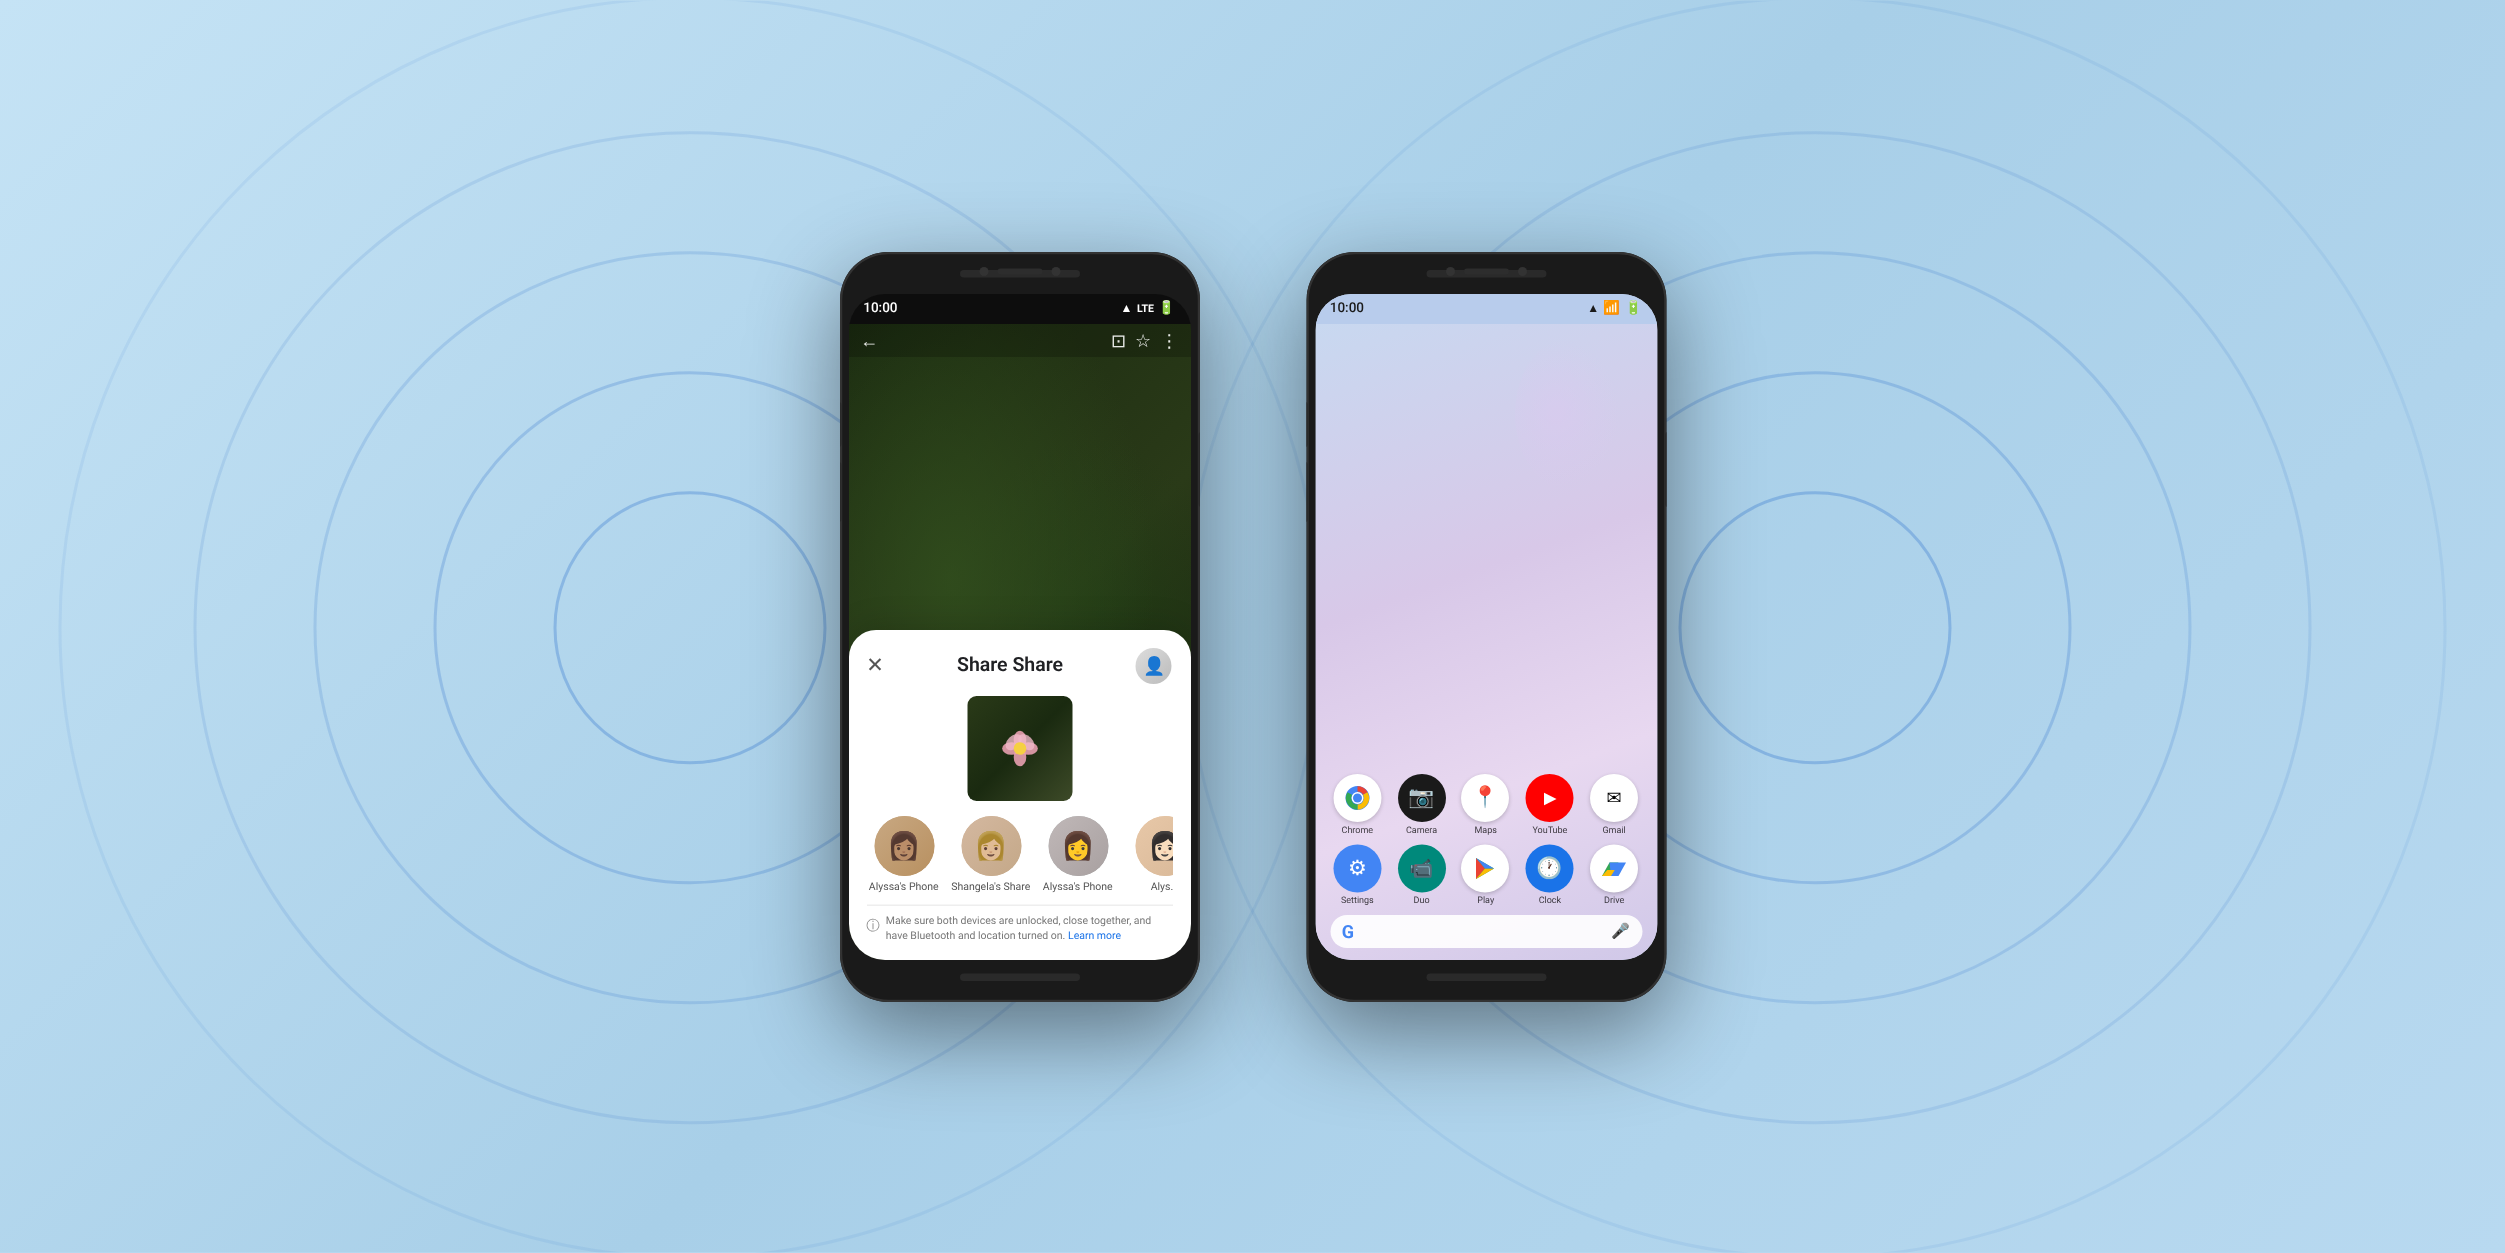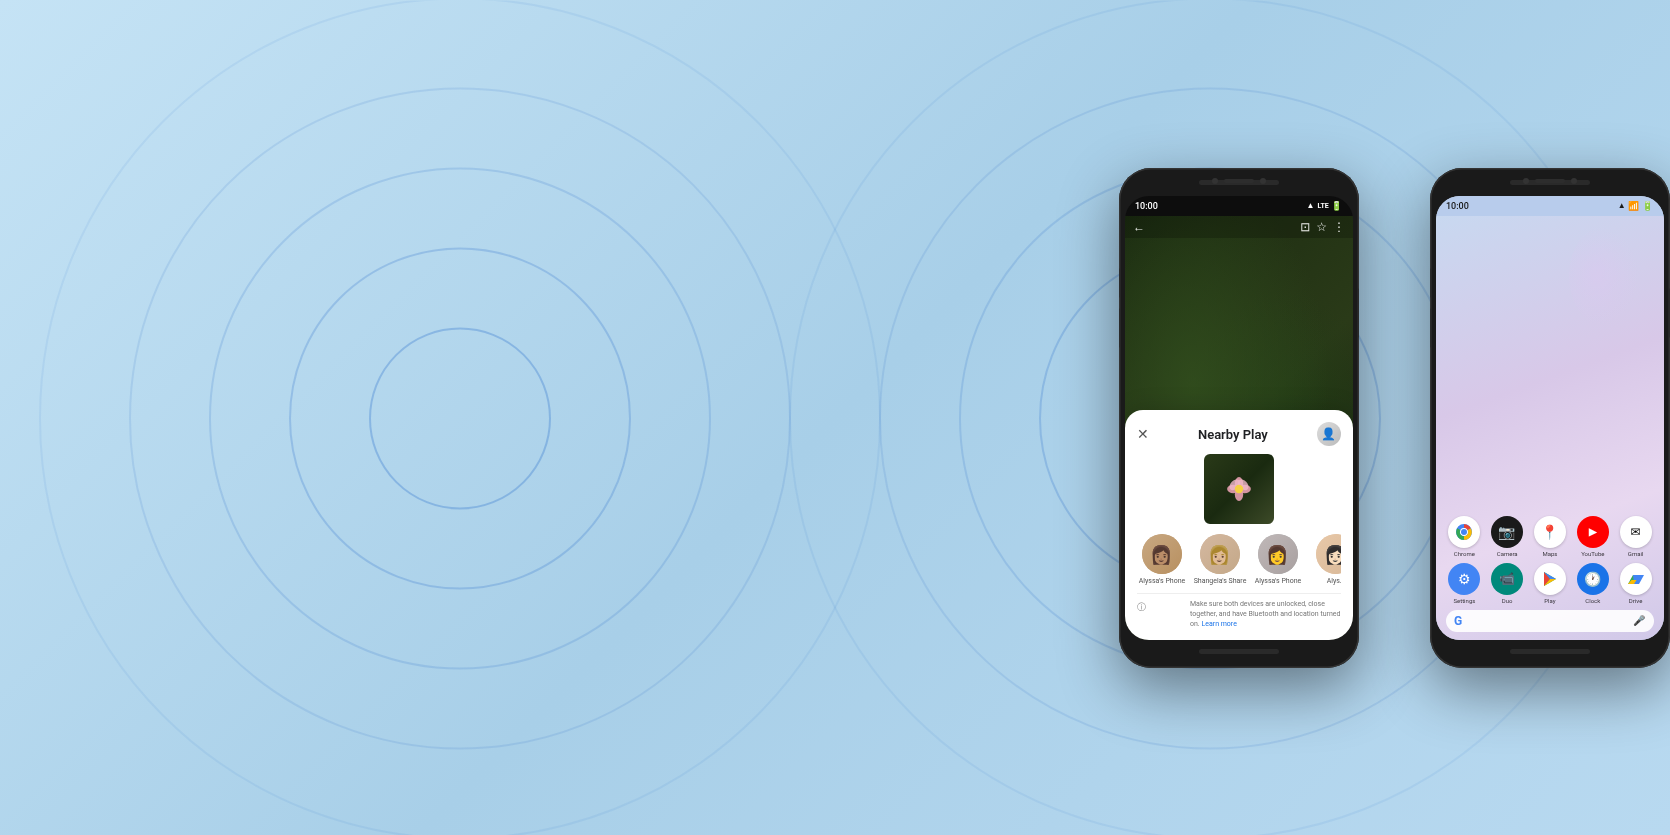--- a/index.html
+++ b/index.html
@@ -16,21 +16,21 @@
       position: absolute;
       inset: 0;
       background: linear-gradient(135deg, #c5e3f5 0%, #a8cfe8 50%, #b8d9f0 100%);
     }
 
     
     .scene {
       position: absolute;
       inset: 0;
       display: flex;
-      justify-content: flex-end;
+      justify-content: center;
       align-items: center;
       gap: 71px;
     }
 
     
     .phone {
       position: relative;
       width: 240px;
       height: 500px;
       background: #1a1a1a;
@@ -281,21 +281,20 @@
     }
     .info-icon {
       font-size: 9px;
       color: #888;
       margin-top: 1px;
     }
     .info-text {
       font-size: 7px;
       color: #777;
       line-height: 1.4;
-      margin-left: 40px;
     }
     .info-link {
       color: #1a73e8;
     }
 
     
     .right-screen {
       width: 100%;
       height: 100%;
       background: #c8d8f0;
@@ -443,21 +442,21 @@
             <span class="toolbar-spacer"></span>
             <span class="toolbar-icon">⊡</span>
             <span class="toolbar-icon">☆</span>
             <span class="toolbar-icon">⋮</span>
           </div>
         </div>
 
         <div class="nearby-sheet">
           <div class="sheet-header">
             <span class="sheet-close">✕</span>
-            <span class="sheet-title">Nearby Play</span>
+            <span class="sheet-title">Share Share</span>
             <div class="sheet-avatar">
               <span style="font-size:12px;">👤</span>
             </div>
           </div>
 
           <div class="sheet-preview">
             <div class="preview-image">
 
               <svg class="preview-flower" viewBox="0 0 40 40">
                 <ellipse cx="20" cy="12" rx="6" ry="9" fill="#e8a0b0" opacity="0.9"></ellipse>

